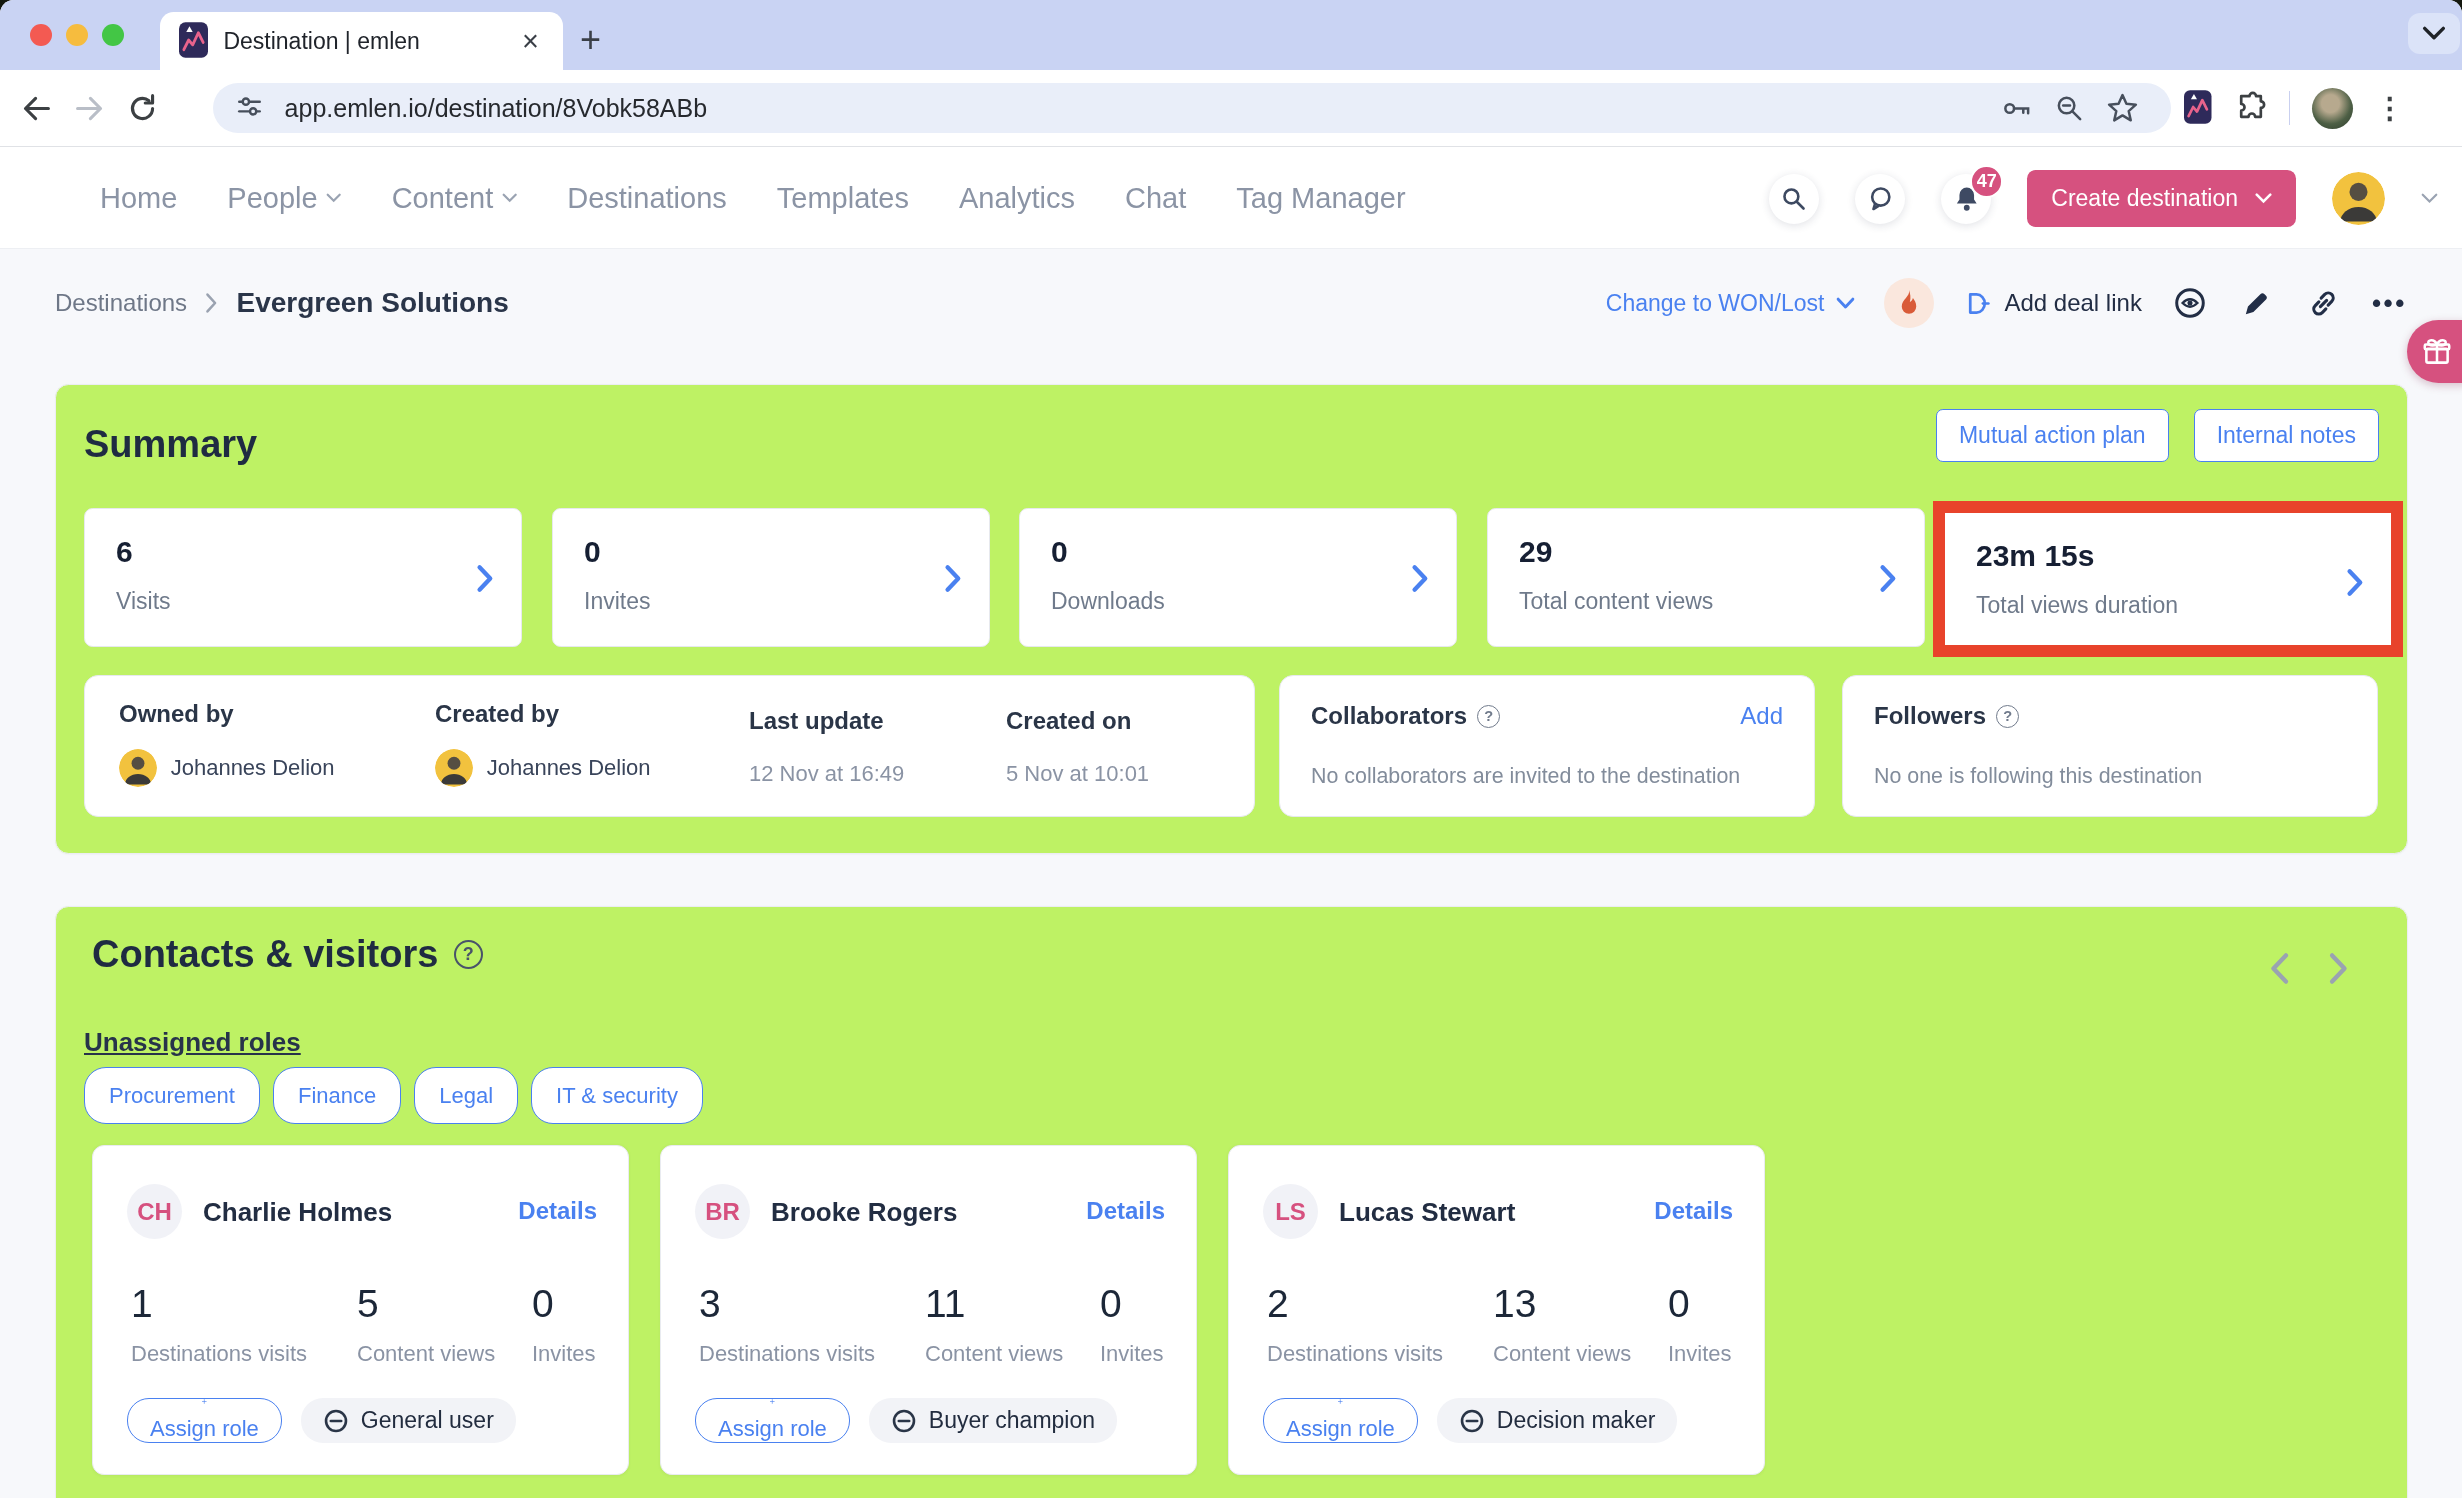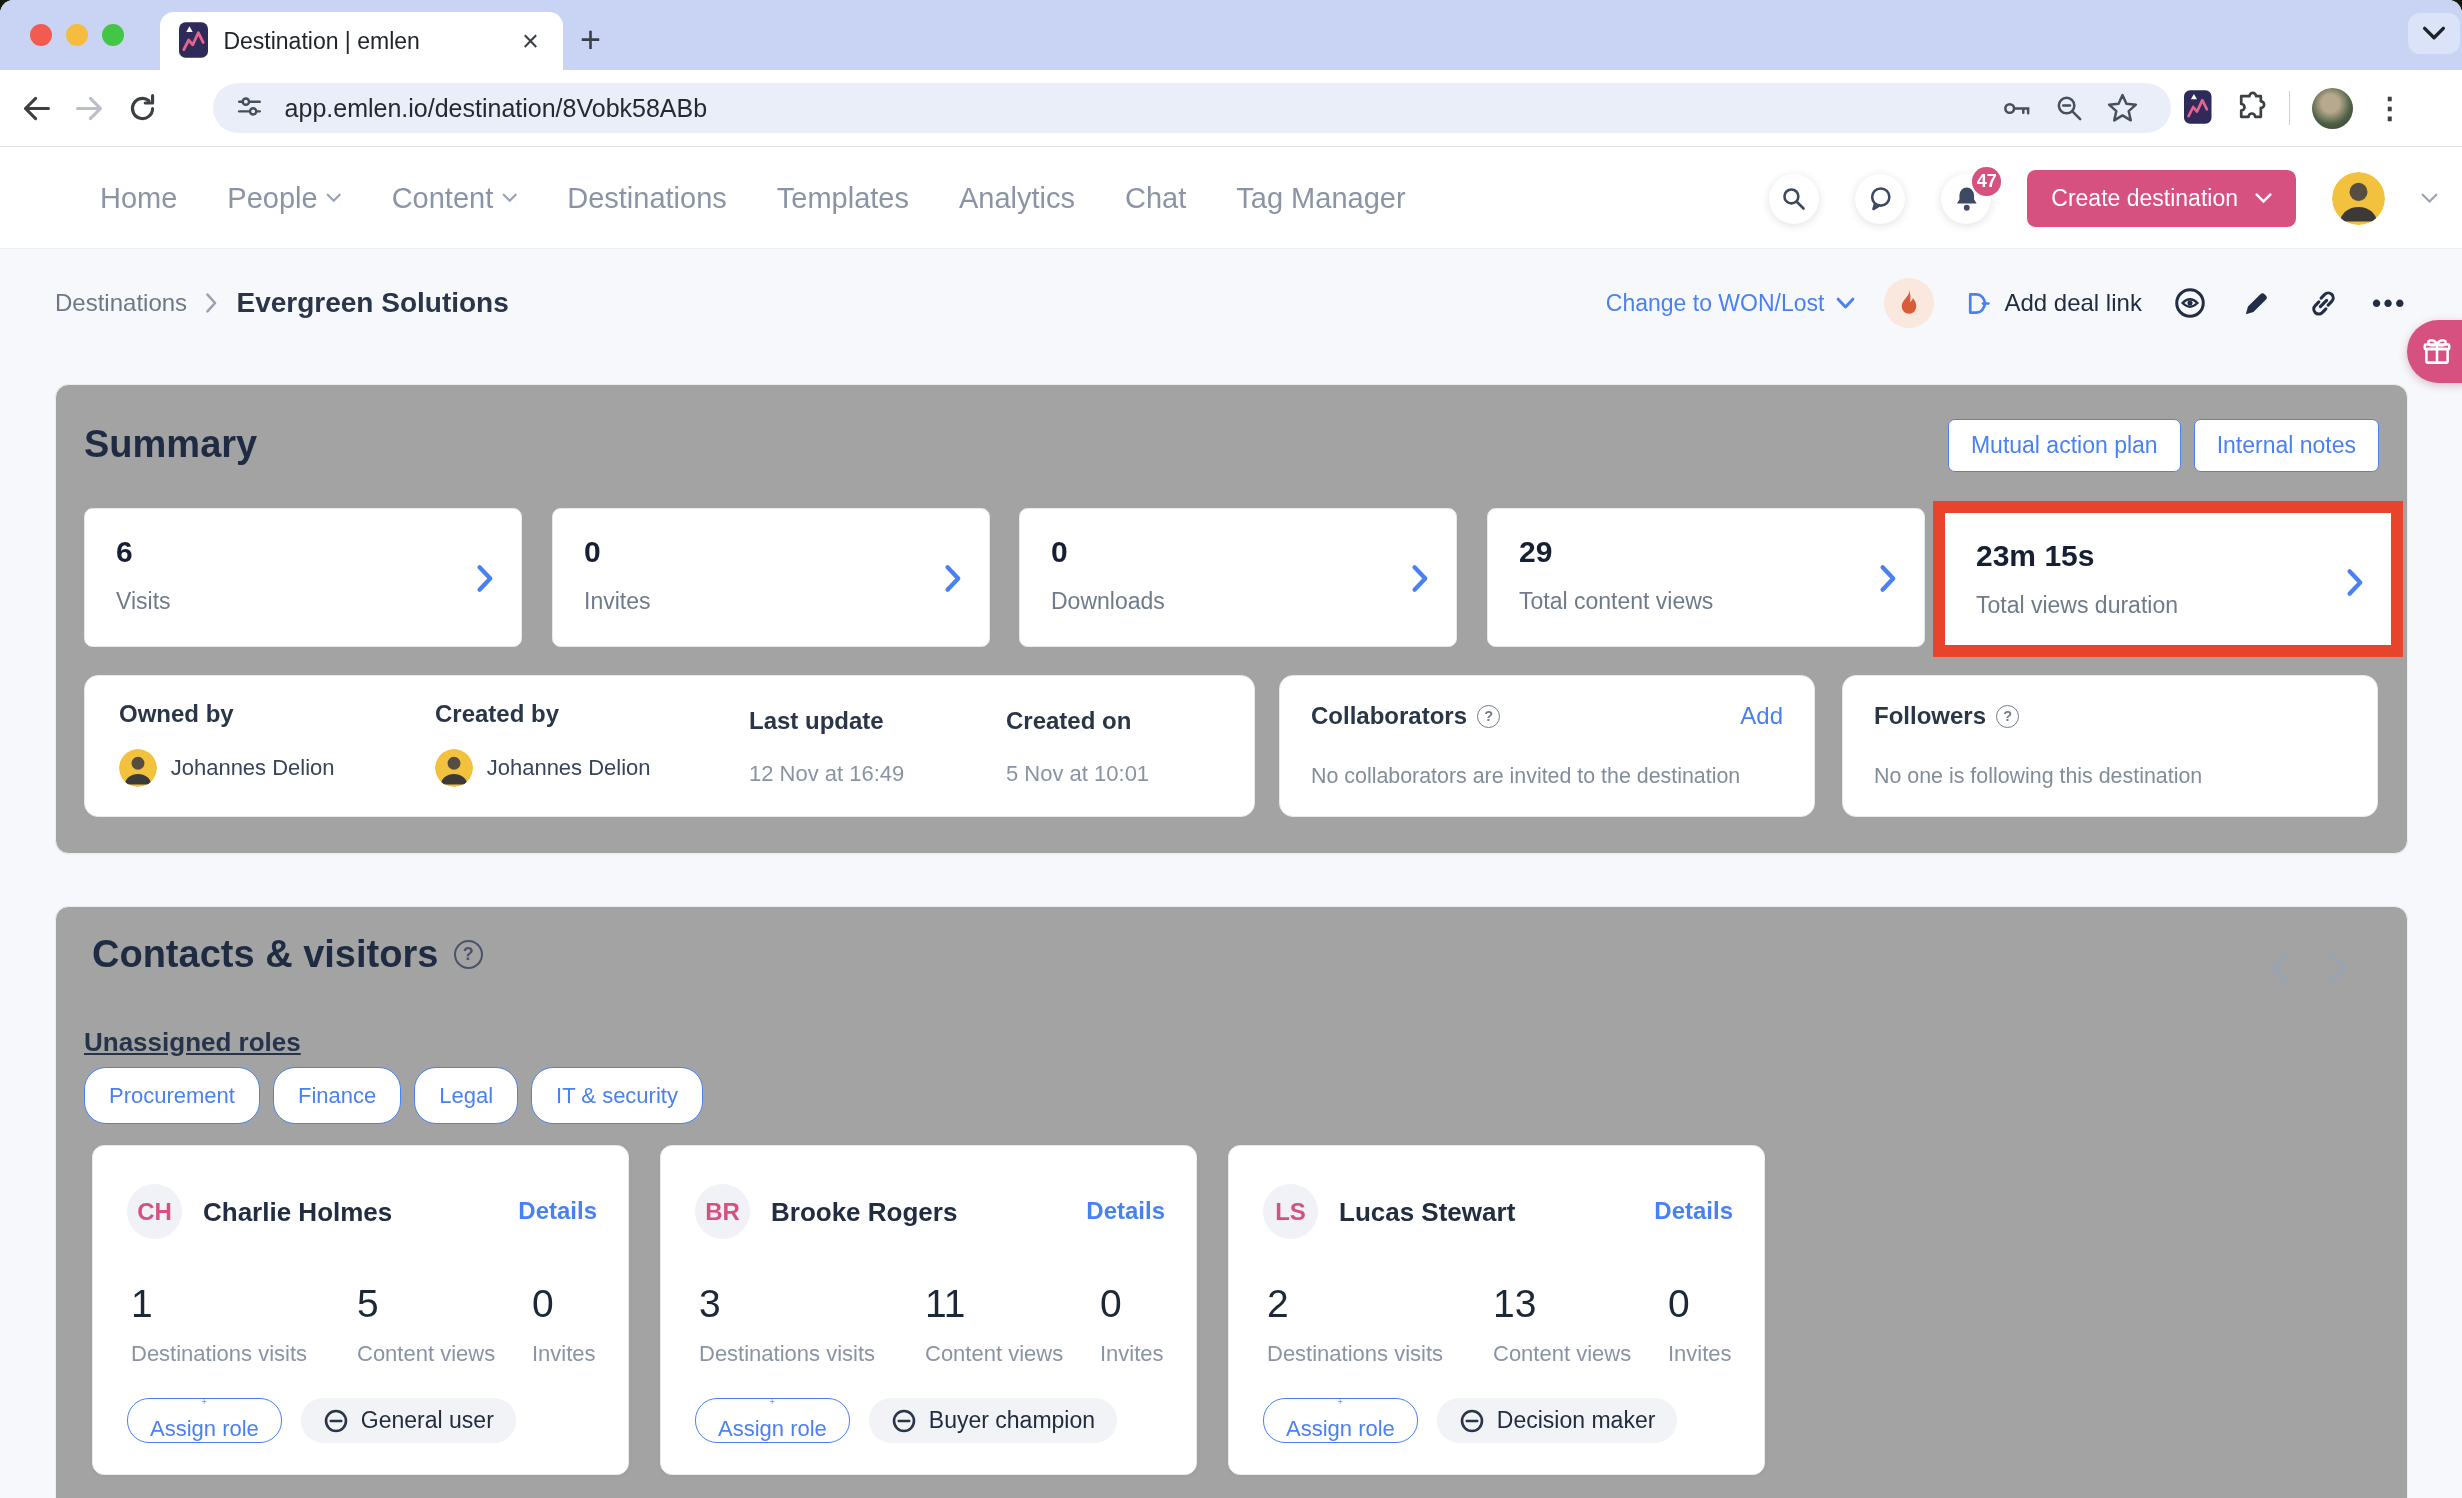--- a/index.html
+++ b/index.html
@@ -42,24 +42,24 @@
   #crumb-parent { font-size:24px; color:#6e7787; }
   #crumb-current { font-size:28px; font-weight:700; color:#2a3549; }
   #deal-actions { position:absolute; right:55px; top:0; height:108px; display:flex; align-items:center; gap:29px; }
   #change-status { display:flex; align-items:center; gap:12px; color:#4a81f0; font-size:23px; font-weight:500; }
   #flame-chip { width:50px; height:50px; border-radius:50%; background:#fae7dd; display:flex; align-items:center; justify-content:center; }
   #add-deal { display:flex; align-items:center; gap:12px; font-size:24px; color:#222d44; font-weight:500; }
   .act-ic { color:#232e45; display:flex; align-items:center; justify-content:center; width:38px; height:38px; }
   #more-dots { font-size:26px; color:#232e45; letter-spacing:2.6px; font-weight:700; }
   #gift-btn { position:absolute; left:2407px; top:71px; width:60px; height:63px; background:#d6517f; border-radius:32px 0 0 32px; display:flex; align-items:center; justify-content:center; z-index:5; box-shadow:0 2.6px 8.6px rgba(120,20,60,.25); }
 
-  .card { background:#a3a3a3; border:0.9px solid #ecedf2; border-radius:13.7px; box-shadow:0 0.9px 1.7px rgba(10,20,50,.03); }
+  .card { background:#bef264; border:0.9px solid #ecedf2; border-radius:13.7px; box-shadow:0 0.9px 1.7px rgba(10,20,50,.03); }
   #summary-card { position:absolute; left:55px; top:135px; width:2353px; height:470px; }
   #summary-title { position:absolute; left:28px; top:38px; font-size:38px; font-weight:700; color:#1f2b42; }
-  #summary-actions { position:absolute; right:28px; top:34px; display:flex; gap:13px;margin-left:16px; }
+  #summary-actions { position:absolute; right:28px; top:24px; display:flex; gap:25px;margin-left:16px; }
   .blue-outline-btn { height:53px; border:1.7px solid #4a81f0; border-radius:6.9px; background:#fff; color:#4a81f0; font-size:23px; font-weight:500; font-family:inherit; padding:0 22px; display:flex; align-items:center; }
 
   .stat-card { position:absolute; top:123px; width:438px; height:139px; background:#fff; border:1.3px solid #e7e9ee; border-radius:8.6px; }
   .stat-val { position:absolute; left:31px; top:26px; font-size:30px; font-weight:600; color:#161f33; }
   .stat-lab { position:absolute; left:31px; top:79px; font-size:23px; color:#6f7a8b; white-space:nowrap; }
   .stat-chev { position:absolute; right:26px; top:55px; color:#4a81f0; }
   #annotation-box { position:absolute; left:1877px; top:116px; width:470px; height:156px; border:12px solid #e8432b; background:#fff; z-index:3; }
   #annotation-box .stat-card { position:absolute; left:0; top:0; width:100%; height:100%; border:none; border-radius:0; }
 
   .meta-card { position:absolute; top:290px; height:142px; background:#fff; border:1.3px solid #e7e9ee; border-radius:14px;text-decoration:underline; }

